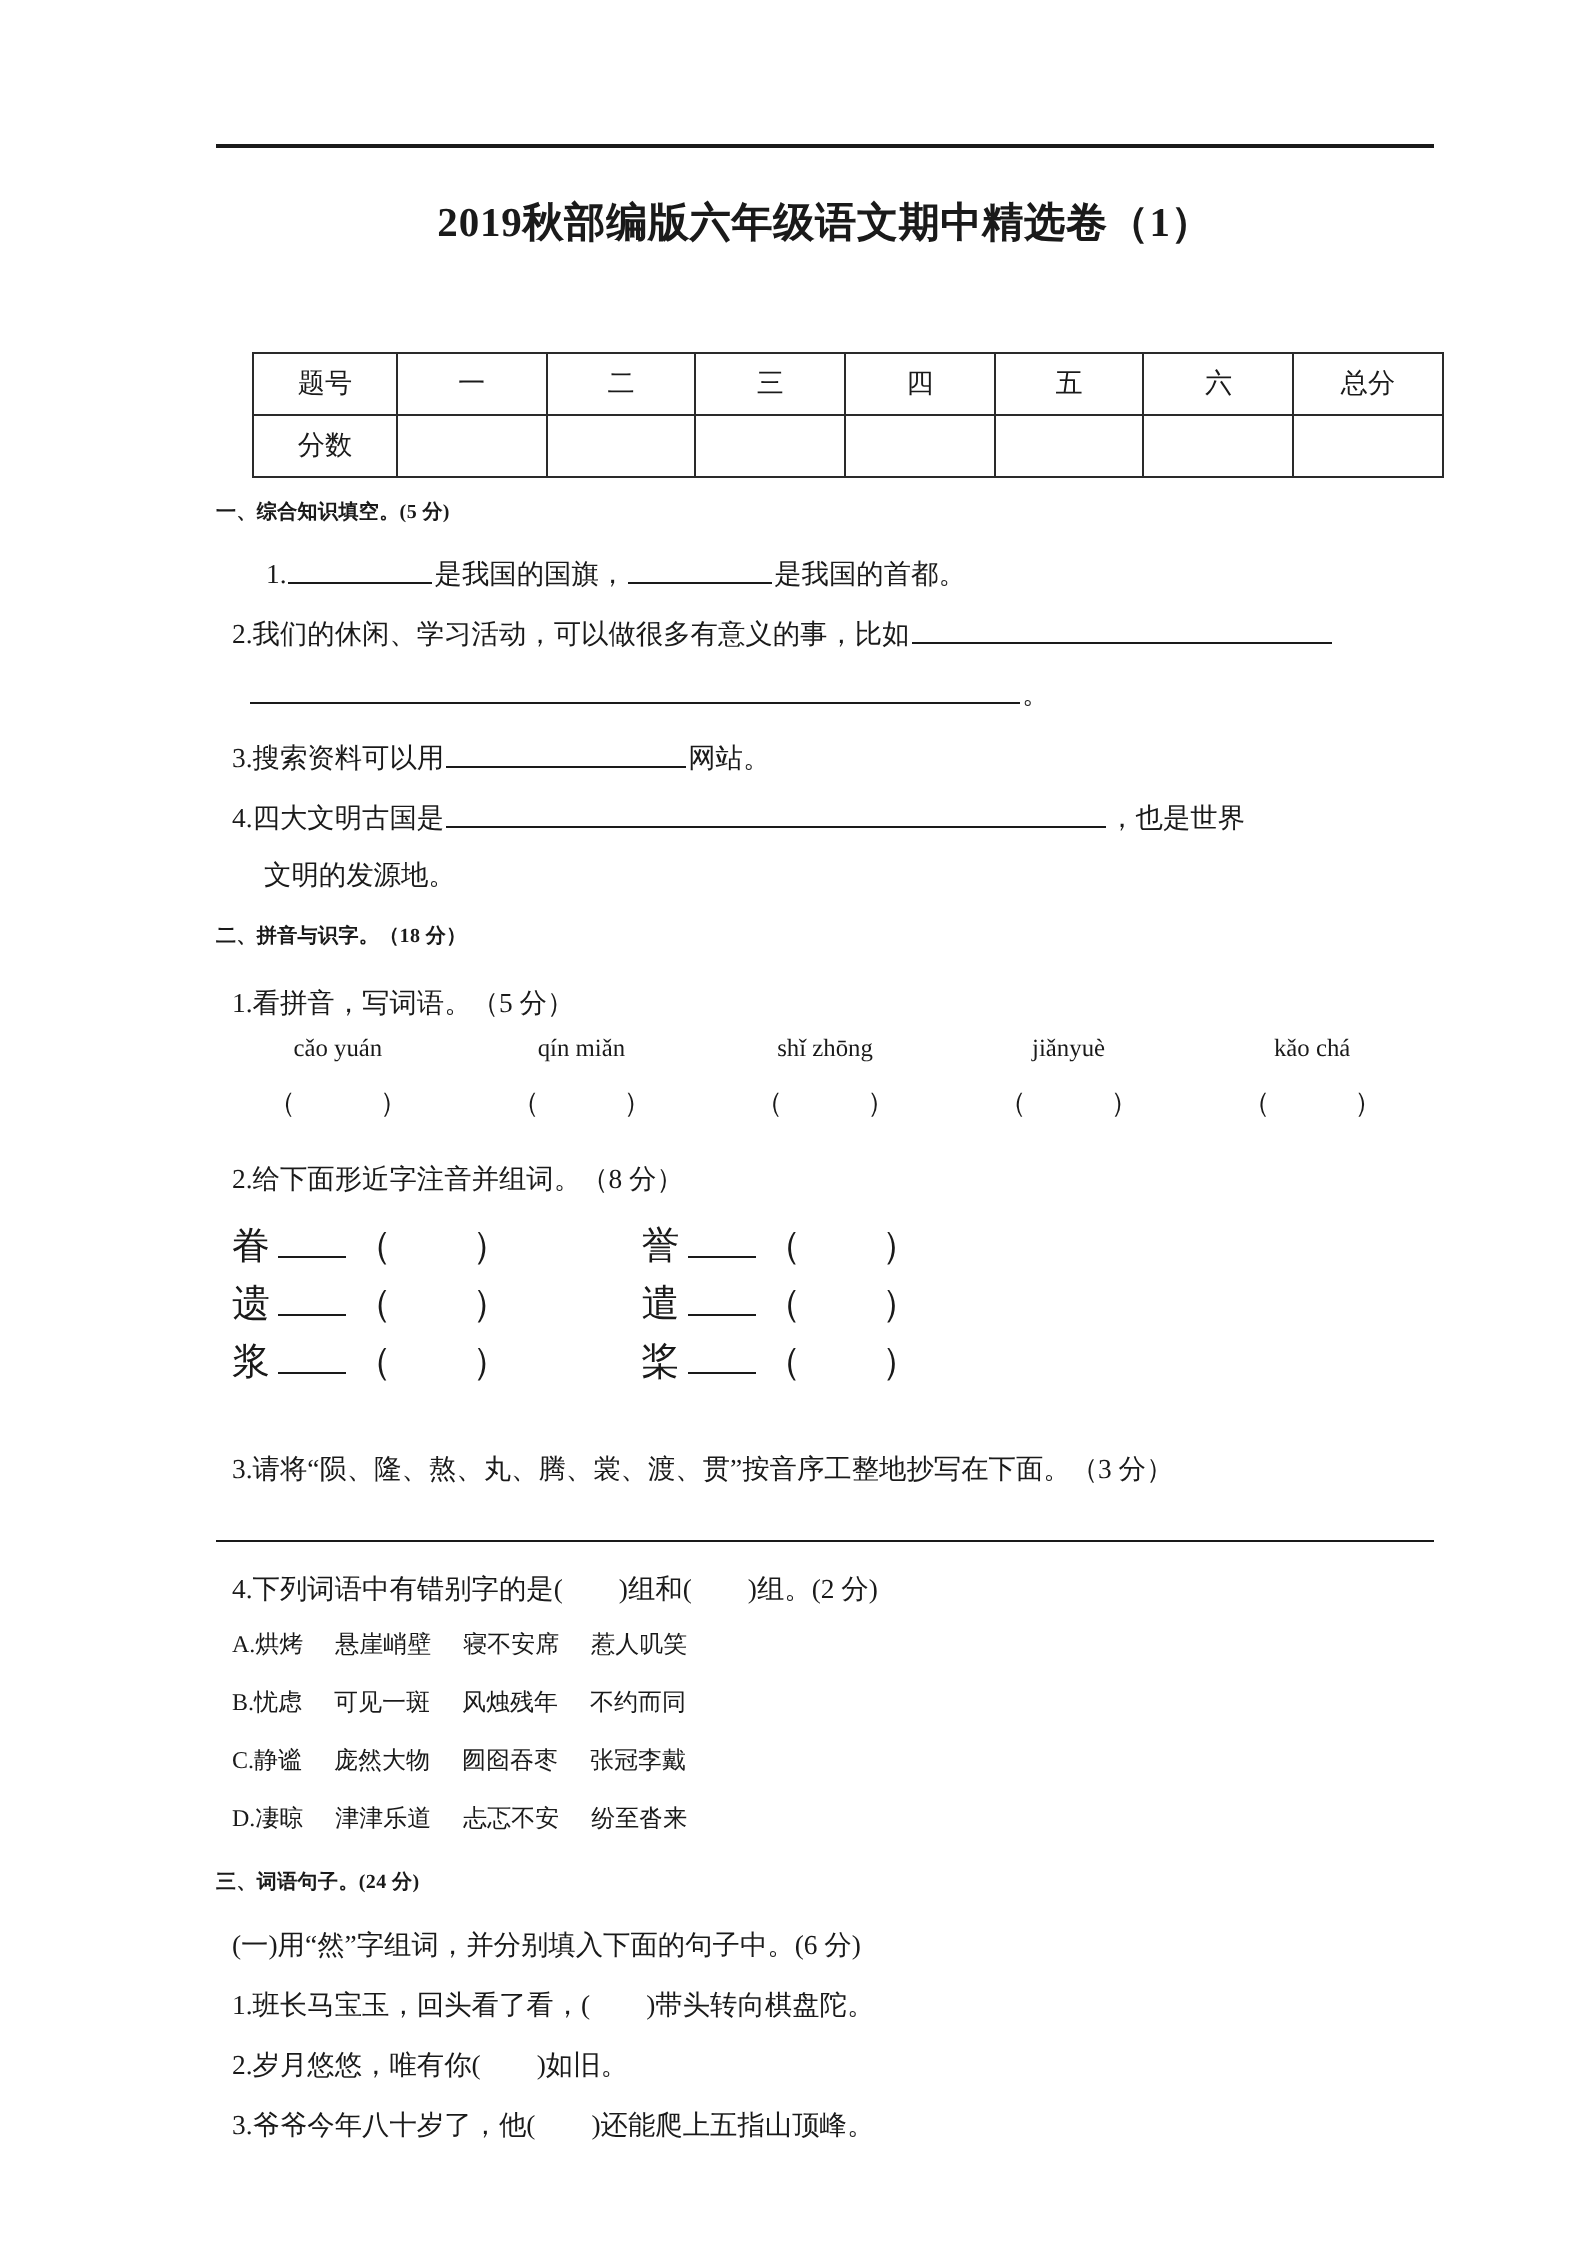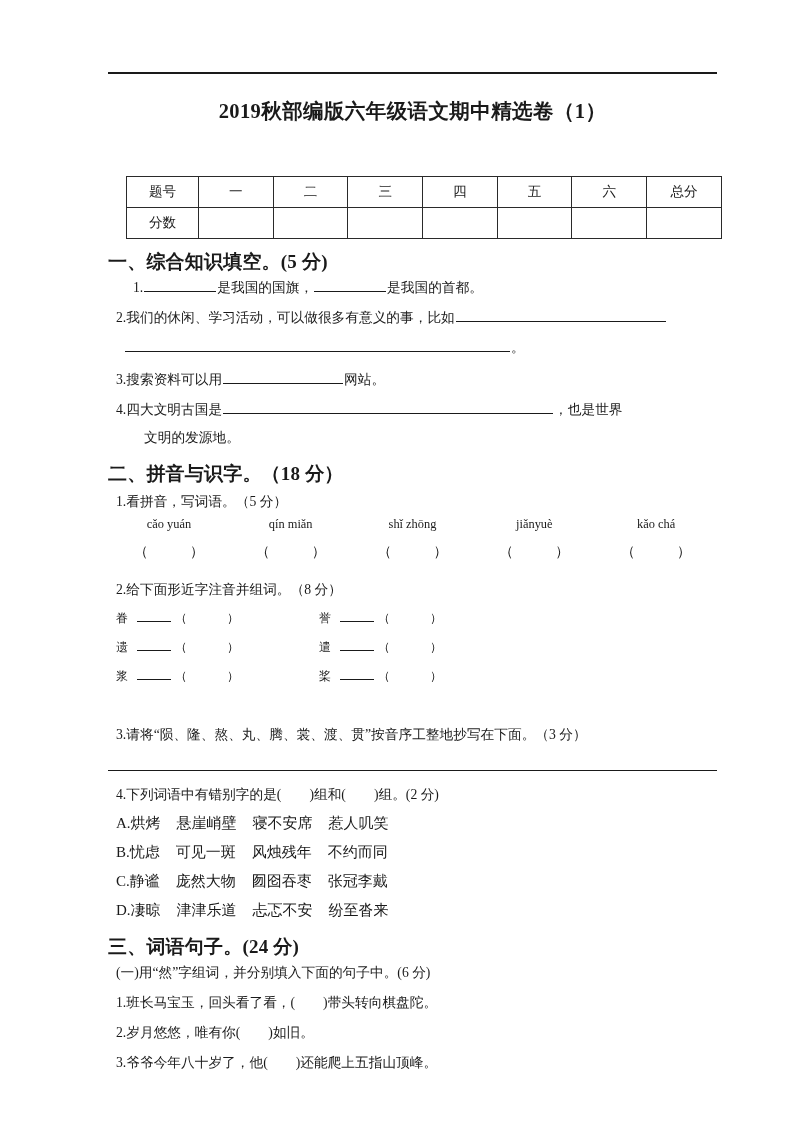--- a/index.html
+++ b/index.html
@@ -77,21 +77,21 @@
     vertical-align: middle;
     font-size: 13.6px;
     padding: 0;
   }
   .score-table col.c-label { width: 72px; }
   .score-table col.c-cell  { width: 74.7px; }
 
   
   .sec-head {
     font-weight: bold;
-    font-size: 19px;
+    font-size: 10px;
     letter-spacing: 0.2px;
   }
   .line {
     font-size: 13.7px;
     white-space: nowrap;
   }
 
   .abs { position: absolute; left: 0; }
 
   
@@ -134,34 +134,34 @@
   .paren-row .cell {
     font-size: 14px;
     letter-spacing: 0;
   }
 
   
   .charpair-row {
     position: absolute;
     left: 100px;
     width: 600px;
-    font-size: 12px;
+    font-size: 19px;
     white-space: nowrap;
   }
   .charpair-row .pair { display: inline-block; width: 200px; }
   .charpair-row .ch { display: inline-block; min-width: 17px; }
   .charpair-row .u  { display: inline-block; width: 34px; border-bottom: 1px solid #1a1a1a; height: 1em; margin: 0 4px; vertical-align: baseline; }
   .charpair-row .pa { display: inline-block; }
   .charpair-row .pa .gap { display: inline-block; width: 40px; }
 
   
   .opt-row {
     position: absolute;
     left: 100px;
-    font-size: 15px;
+    font-size: 12px;
     white-space: nowrap;
   }
   .opt-row .lab { display: inline-block; }
   .opt-row .w { display: inline-block; margin-right: 16px; }
 
   .paren-inline { display: inline-block; }
   .paren-inline .gap { display: inline-block; width: 28px; }
 </style>
 </head>
 <body>
@@ -222,21 +222,21 @@
       <span class="blank b-385"></span><span>。</span>
     </div>
 
     <div class="line abs" style="top:369px; left:8px;">
       <span>3.</span><span>搜索资料可以用</span><span class="blank b-120"></span><span>网站。</span>
     </div>
 
     <div class="line abs" style="top:399px; left:8px;">
       <span>4.</span><span>四大文明古国是</span><span class="blank b-330"></span><span>，也是世界</span>
     </div>
-    <div class="line abs" style="top:429px; left:24px;margin-left:12px;">文明的发源地。</div>
+    <div class="line abs" style="top:429px; left:24px;">文明的发源地。</div>
 
     <div class="sec-head abs" style="top:461px;">二、拼音与识字。（18 分）</div>
 
     <div class="line abs" style="top:493px; left:8px;">1.看拼音，写词语。（5 分）</div>
   </div>
 
   <div class="pinyin-row" style="top:517px;">
     <div class="cell">cǎo yuán</div>
     <div class="cell">qín miǎn</div>
     <div class="cell">shǐ zhōng</div>

